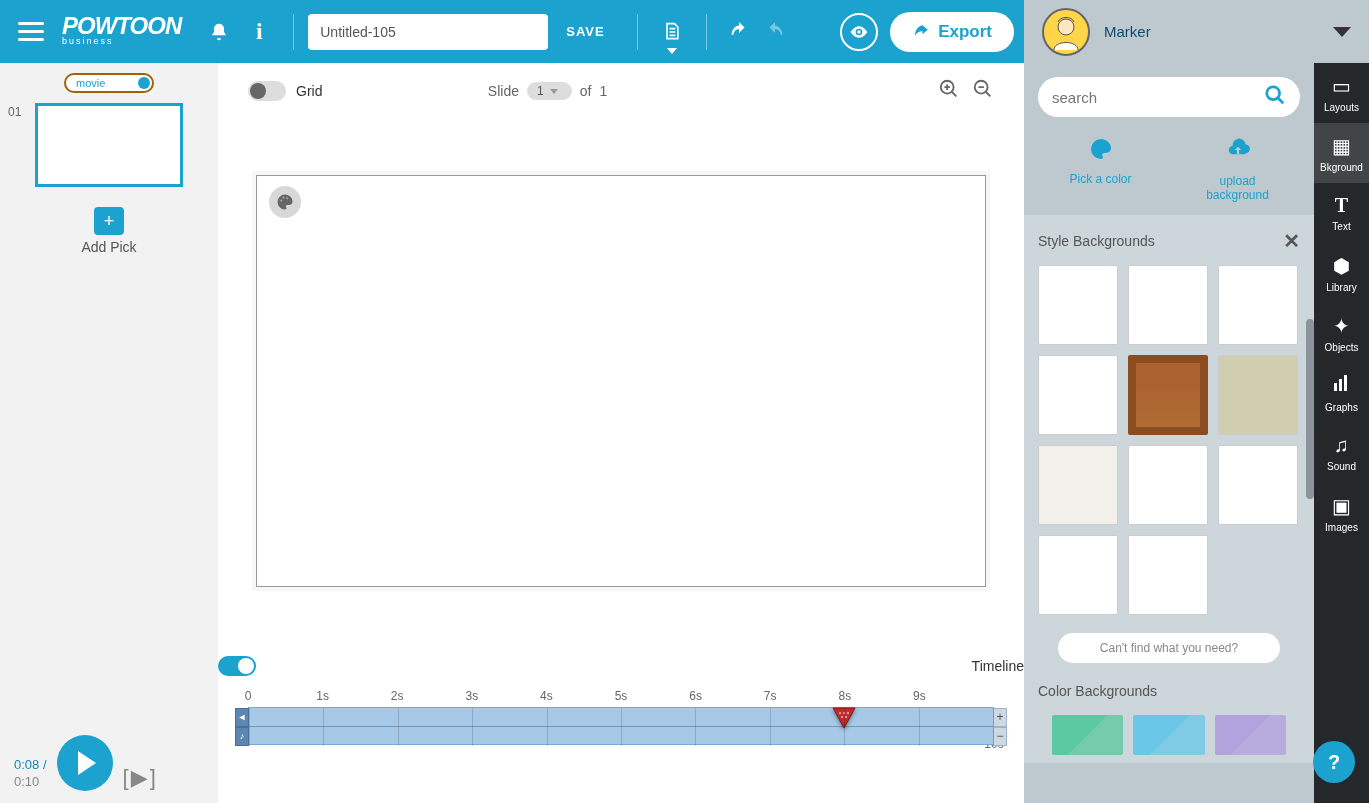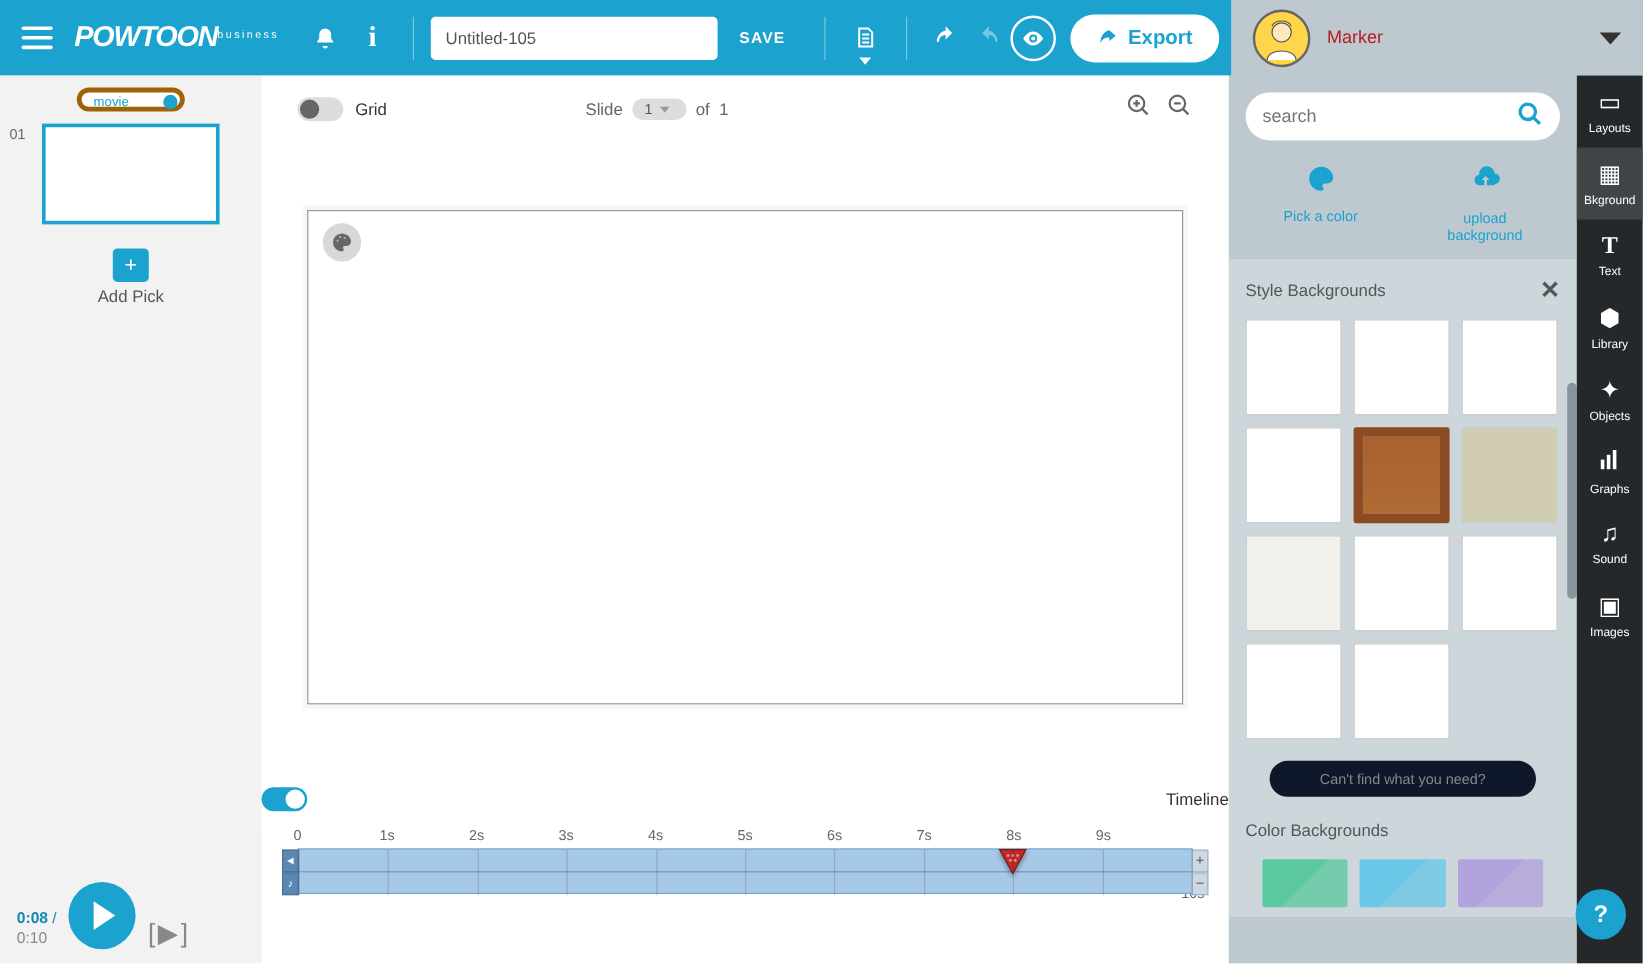--- a/index.html
+++ b/index.html
@@ -2,40 +2,40 @@
 <html><head>
 <meta charset="utf-8">
 <style>
 * { margin:0; padding:0; box-sizing:border-box; font-family: Arial, sans-serif; }
 body { width:1369px; height:803px; overflow:hidden; background:#fff; position:relative; }
 
 
 .topbar { height:63px; background:#1ba2cf; display:flex; align-items:center; padding:0 0 0 18px; color:#fff; }
 .hamburger { width:26px; cursor:pointer; margin-right:18px;}
 .hamburger div { height:3px; background:#fff; margin:5px 0; border-radius:2px;}
-.logo { font-size:24px; font-weight:900; font-style:italic; letter-spacing:-1px; margin-right:18px; display:flex; flex-direction:row; line-height:0.7;}
+.logo { font-size:24px; font-weight:900; font-style:italic; letter-spacing:-1px; margin-right:18px; display:flex; flex-direction:column; line-height:0.7;}
 .logo .sub { font-size:9px; font-style:normal; letter-spacing:2px; font-weight:400; margin-top:3px;}
 .top-icon { width:24px; height:24px; margin:0 8px; display:flex; align-items:center; justify-content:center; font-size:20px;}
 .divider-v { width:1px; height:36px; background:rgba(255,255,255,0.4); margin:0 14px;}
 .title-input { width:240px; height:36px; border:none; border-radius:4px; padding:0 12px; font-size:14px; background:#fff; color:#555;}
 .save-btn { color:#fff; font-size:13px; letter-spacing:1px; margin:0 18px; cursor:pointer; font-weight:600;}
 .doc-icon { position:relative; margin:0 8px; }
 .undo-redo { margin:0 6px; font-size:22px; }
 .undo-redo.disabled { opacity:0.4; }
 .spacer { flex:1; }
 .eye-circle { width:38px; height:38px; border:2px solid #fff; border-radius:50%; display:flex; align-items:center; justify-content:center; margin-right:12px; color:#fff; font-size:18px;}
 .export-btn { background:#fff; color:#1ba2cf; height:40px; padding:0 22px; border-radius:20px; display:flex; align-items:center; font-weight:700; font-size:17px; gap:8px;justify-content:center;}
 .user-section { width:345px; height:63px; background:#bec9cf; display:flex; align-items:center; padding:0 18px; }
 .avatar-circle { width:48px; height:48px; background:#ffd54a; border-radius:50%; border:2px solid #666; display:flex; align-items:center; justify-content:center; font-size:28px;}
-.user-name { margin-left:14px; color:#b91c1c; font-size:15px; flex:1;}
+.user-name { margin-left:14px; color:#0c4a6e; font-size:15px; flex:1;}
 .caret-down { width:0; height:0; border-left:9px solid transparent; border-right:9px solid transparent; border-top:10px solid #333; }
 
 
 .leftbar { position:absolute; left:0; top:63px; width:218px; bottom:110px; background:#f2f2f2; padding-top:10px; text-align:center;}
-.movie-toggle { display:inline-block; width:90px; height:20px; border:4px solid #a16207; border-radius:12px; position:relative; background:#fff; font-size:11px; color:#1ba2cf; line-height:16px; padding-left:10px; text-align:left;}
+.movie-toggle { display:inline-block; width:90px; height:20px; border:2px solid #a16207; border-radius:12px; position:relative; background:#fff; font-size:11px; color:#1ba2cf; line-height:16px; padding-left:10px; text-align:left;}
 .movie-toggle::after { content:""; position:absolute; right:2px; top:2px; width:12px; height:12px; background:#1ba2cf; border-radius:50%; }
 .slide-num { position:absolute; left:8px; top:42px; font-size:12px; color:#666;}
 .slide-thumb { margin:10px auto 0 auto; width:148px; height:84px; background:#fff; border:3px solid #1ba2cf;}
 .add-slide-btn { margin:20px auto 4px auto; width:30px; height:28px; background:#1ba2cf; border-radius:4px; color:#fff; font-size:18px; display:flex; align-items:center; justify-content:center;}
 .add-slide-label { font-size:14px; color:#555; }
 
 
 .toolrow { position:absolute; left:218px; right:345px; top:63px; height:56px; display:flex; align-items:center; padding:0 30px; background:#fff;}
 .pill-toggle { width:38px; height:20px; background:#ddd; border-radius:14px; position:relative; margin-right:10px;}
 .pill-toggle::after { content:""; position:absolute; left:2px; top:2px; width:16px; height:16px; background:#666; border-radius:50%; }
@@ -85,21 +85,21 @@
 .two-actions { display:flex; justify-content:space-around; padding:6px 8px 12px;}
 .two-actions .act { text-align:center; color:#1ba2cf; font-size:12px; line-height:1.2; width:50%;}
 .two-actions .act .ic { font-size:24px; display:block; margin-bottom:4px;}
 .panel-section { background:#cdd6db; padding:10px 14px 0 14px; position:relative;}
 .section-header { display:flex; align-items:center; justify-content:space-between; height:32px; font-size:14px; color:#555;}
 .bg-grid { display:grid; grid-template-columns:repeat(3, 80px); gap:10px; padding:8px 0 14px 0;}
 .bg-tile { width:80px; height:80px; background:#fff; border:1px solid #ccc; border-radius:2px;}
 .bg-tile.wood { background:linear-gradient(#a8612f,#b06a33); border:8px solid #8a4c20; }
 .bg-tile.beige { background:#d1cdb1;}
 .bg-tile.paper { background:#f2f0eb;}
-.cant-find { background:#0f172a; border-radius:18px; text-align:center; padding:8px; font-size:12px; color:#888; margin:4px 20px 12px;}
+.cant-find { background:#ffffff; border-radius:18px; text-align:center; padding:8px; font-size:12px; color:#888; margin:4px 20px 12px;}
 .color-row { display:flex; gap:10px; padding:8px 14px;}
 .color-sw { width:80px; height:40px; border-radius:2px;}
 .scroller { position:absolute; right:0; top:256px; width:8px; height:180px; background:#8a949a; border-radius:4px;}
 
 
 .iconstrip { position:absolute; right:0; top:63px; width:55px; bottom:0; background:#25282b; color:#fff; font-size:10px; text-align:center;}
 .iconstrip .tool { height:60px; display:flex; flex-direction:column; align-items:center; justify-content:center; gap:4px; cursor:pointer;}
 .iconstrip .tool.active { background:#414548;}
 .iconstrip .tool .ic { font-size:20px;}
 
@@ -268,21 +268,21 @@
         <div class="tick" style="left: 70%;"></div>
         <div class="tick" style="left: 80%;"></div>
         <div class="tick" style="left: 90%;"></div>
         <div class="tick" style="left: 100%;"></div>
       </div>
   </div>
 </div>
 
 <div class="playbar">
   <div class="time-display">
-    <span style="font-weight:700">0:08</span><span> / </span><br>
+    <span style="font-weight:400">0:08</span><span> / </span><br>
     <span class="total">0:10</span>
   </div>
   <div class="play-big"></div>
   <div class="bracket-play">[ ▶ ]</div>
 </div>
 
 <div class="rightpanel">
 
   <div class="search-wrap">
     <div class="search-box">

